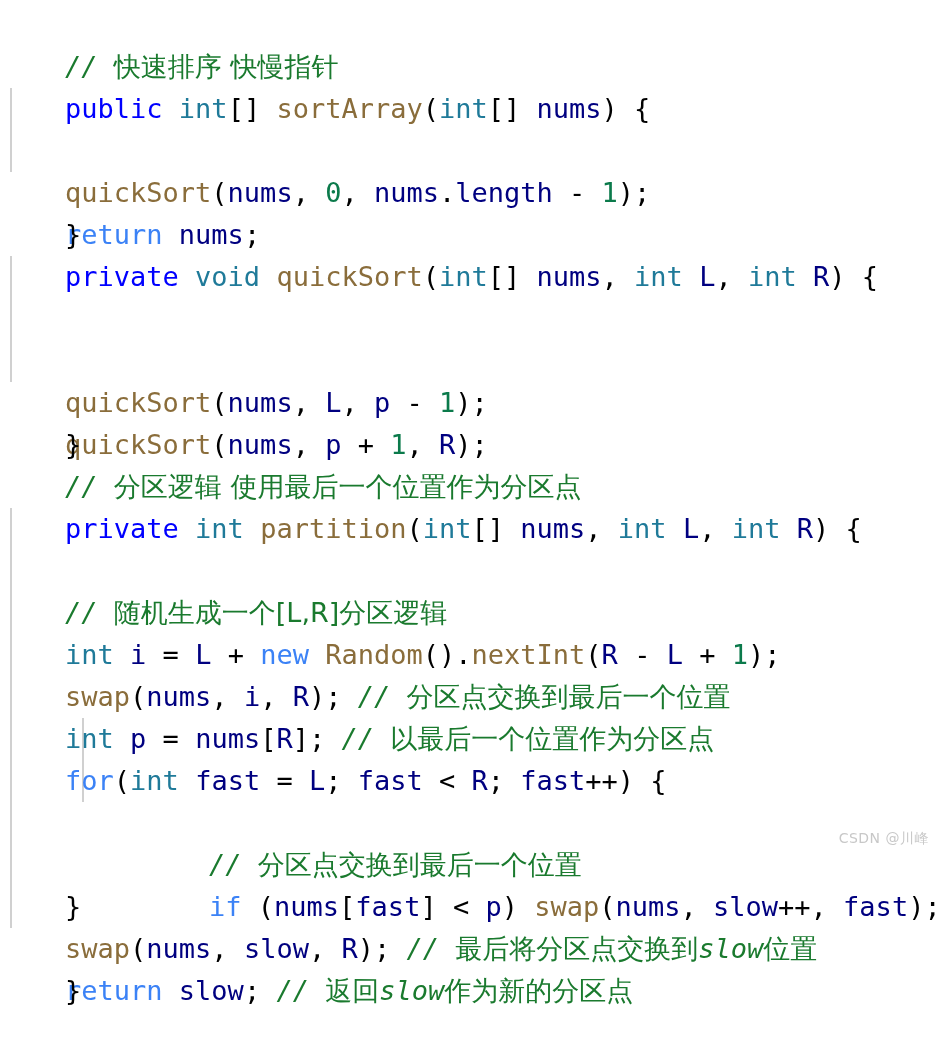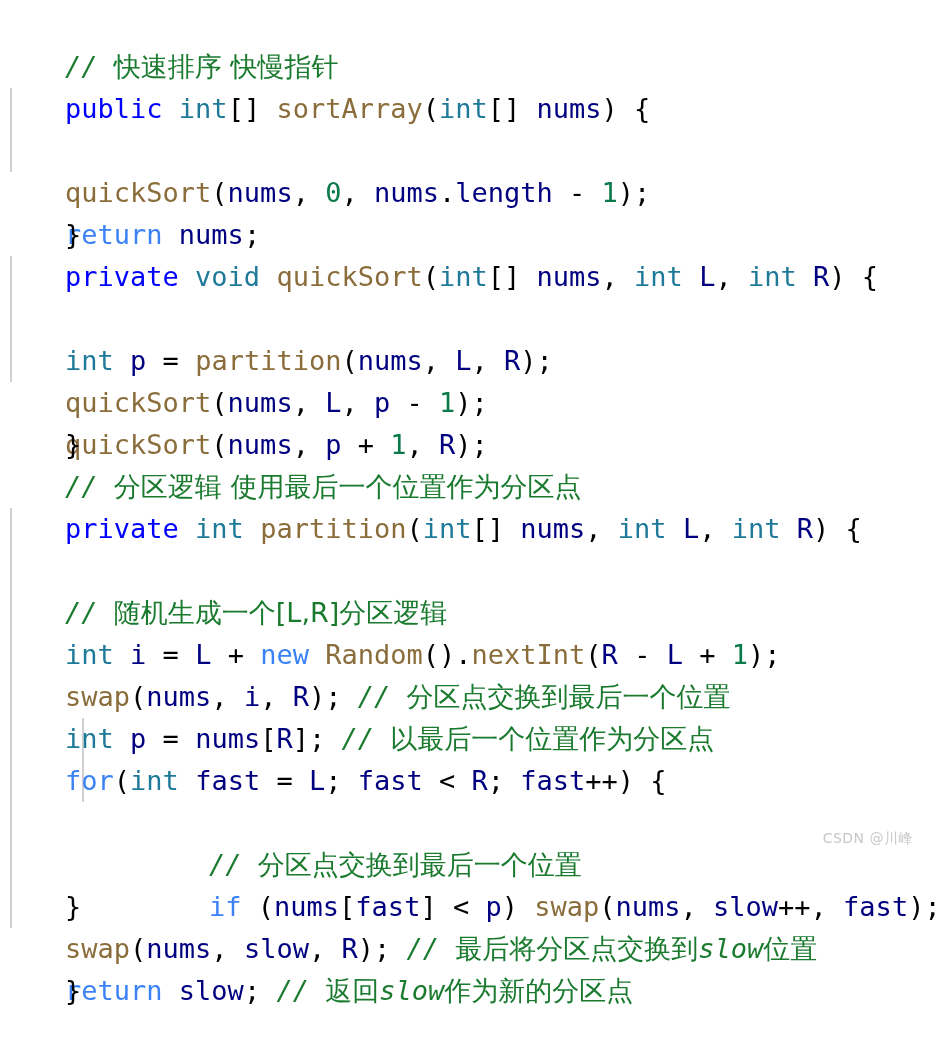--- a/index.html
+++ b/index.html
@@ -57,21 +57,21 @@
   .num     { color: #0b7a4b; }            
   .punct   { color: #000000; }            
   .cmt     { color: #1a7a2e; font-style: italic; }
   .cmt-cn  { color: #1a7a2e; font-style: normal; font-family: "DejaVu Sans", "Liberation Sans", sans-serif; }
 
   .indent1 { }
   .indent2 { padding-left: 144px; }
 
   #watermark {
     position: absolute;
-    right: 28px;
+    right: 12px;
     bottom: 10px;
     font-size: 14px;
     color: #c8c8c8;
     font-family: "DejaVu Sans", "Liberation Sans", sans-serif;
     letter-spacing: 0.5px;
     z-index: 5;
   }
 </style>
 </head>
 <body>
@@ -100,21 +100,20 @@
     <span class="txt"><span class="punct">}</span></span>
   </div>
 
   <div class="code-line">
     <span class="txt"><span class="kw">private</span><span class="punct"> </span><span class="type">void</span><span class="punct"> </span><span class="fn">quickSort</span><span class="punct">(</span><span class="type">int</span><span class="punct">[] </span><span class="id">nums</span><span class="punct">, </span><span class="type">int</span><span class="punct"> </span><span class="id">L</span><span class="punct">, </span><span class="type">int</span><span class="punct"> </span><span class="id">R</span><span class="punct">) {</span></span>
   </div>
 
 
   <div class="code-line indent1">
     <span class="guide g1"></span>
-    <span class="txt"><span class="type">int</span><span class="punct"> </span><span class="id">p</span><span class="punct"> = </span><span class="fn">partition</span><span class="punct">(</span><span class="id">nums</span><span class="punct">, </span><span class="id">L</span><span class="punct">, </span><span class="id">R</span><span class="punct">);</span></span>
   </div>
 
   <div class="code-line indent1">
     <span class="guide g1"></span>
     <span class="txt"><span class="fn">quickSort</span><span class="punct">(</span><span class="id">nums</span><span class="punct">, </span><span class="id">L</span><span class="punct">, </span><span class="id">p</span><span class="punct"> - </span><span class="num">1</span><span class="punct">);</span></span>
   </div>
 
   <div class="code-line indent1">
     <span class="guide g1"></span>
     <span class="txt"><span class="fn">quickSort</span><span class="punct">(</span><span class="id">nums</span><span class="punct">, </span><span class="id">p</span><span class="punct"> + </span><span class="num">1</span><span class="punct">, </span><span class="id">R</span><span class="punct">);</span></span>

